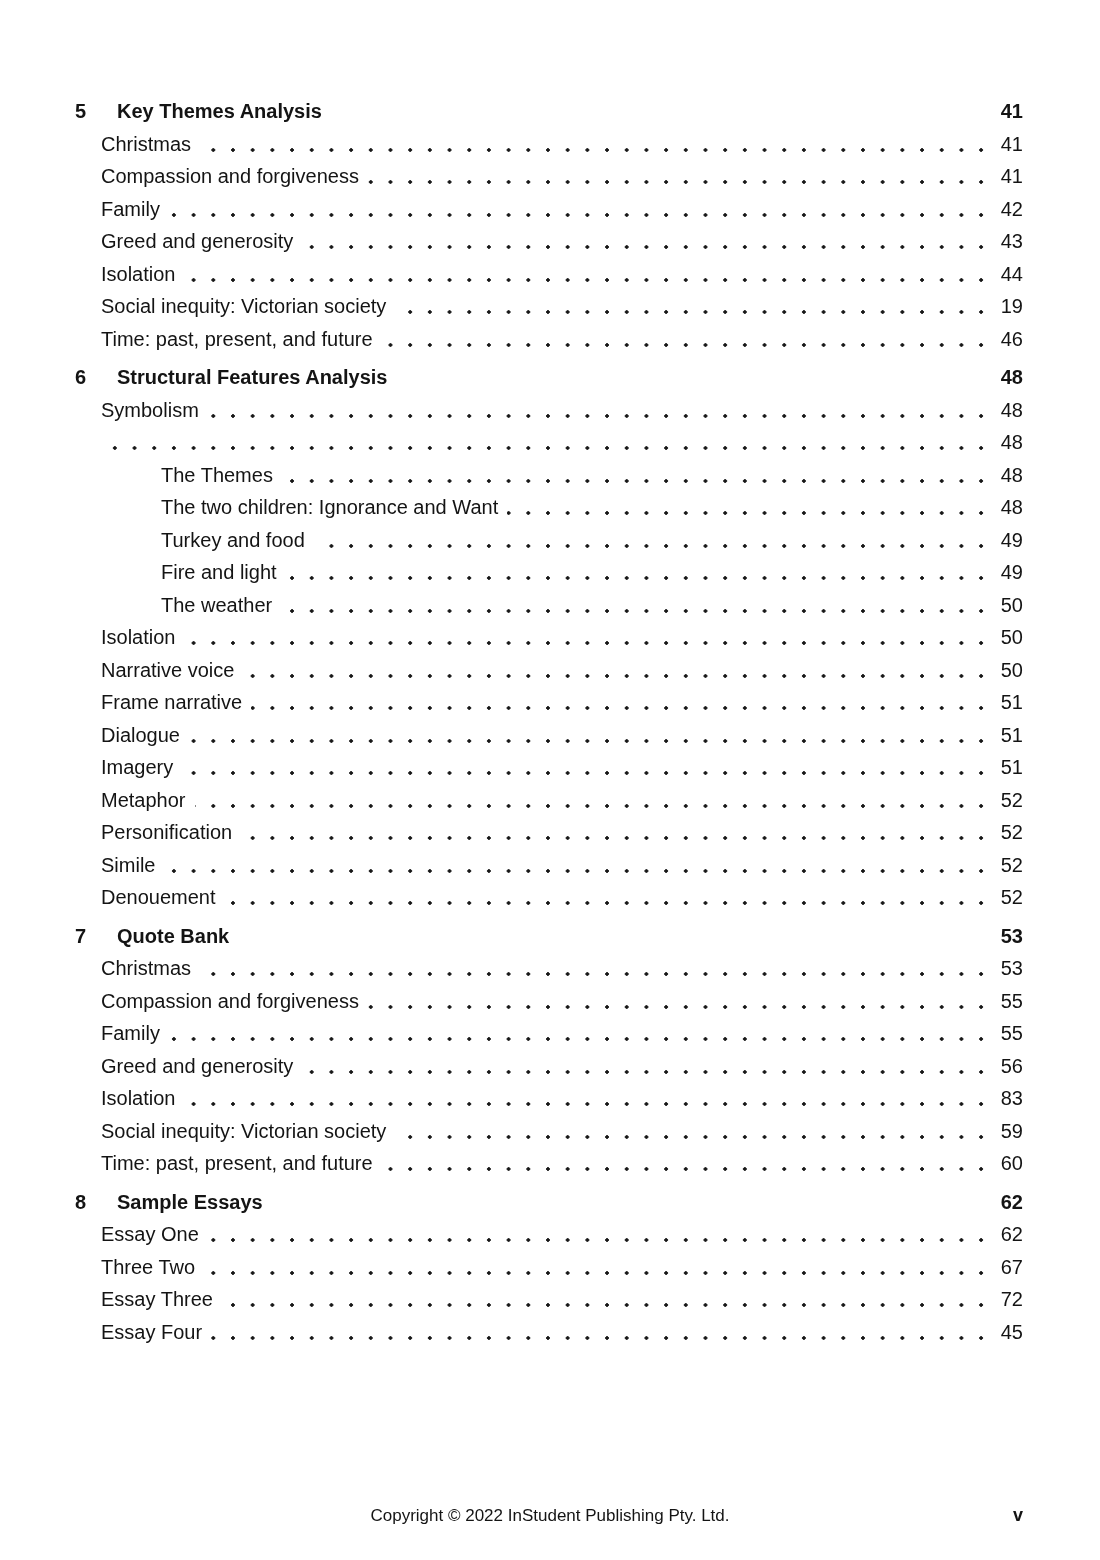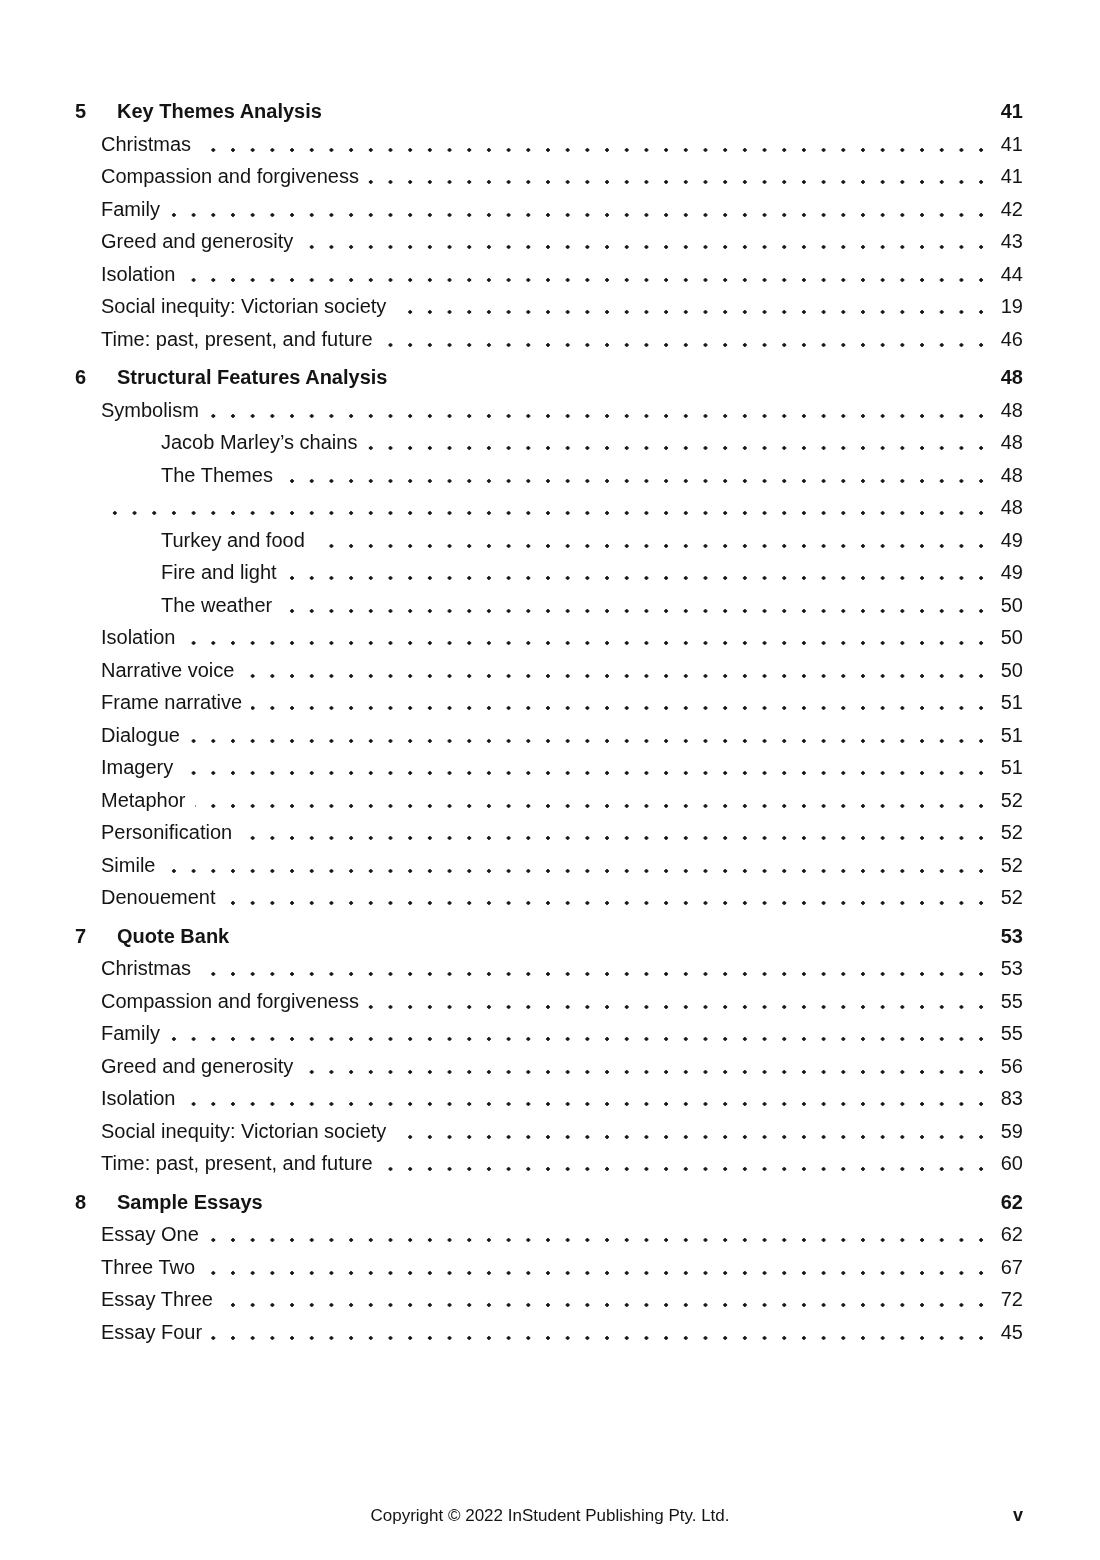--- a/index.html
+++ b/index.html
@@ -125,28 +125,28 @@
         <span class="sec-num">6</span>
         <span class="sec-title">Structural Features Analysis</span>
         <span class="sec-page">48</span>
       </div>
       <div class="entries">
         <div class="entry level-1">
           <span class="label">Symbolism</span>
           <span class="page">48</span>
         </div>
         <div class="entry level-2">
-          <span class="label">Jacob Marley’s chains</span>
           <span class="page">48</span>
         </div>
         <div class="entry level-2">
           <span class="label">The Themes</span>
           <span class="page">48</span>
         </div>
         <div class="entry level-2">
+          <span class="label">The two children: Ignorance and Want</span>
           <span class="page">48</span>
         </div>
         <div class="entry level-2">
           <span class="label">Turkey and food</span>
           <span class="page">49</span>
         </div>
         <div class="entry level-2">
           <span class="label">Fire and light</span>
           <span class="page">49</span>
         </div>

